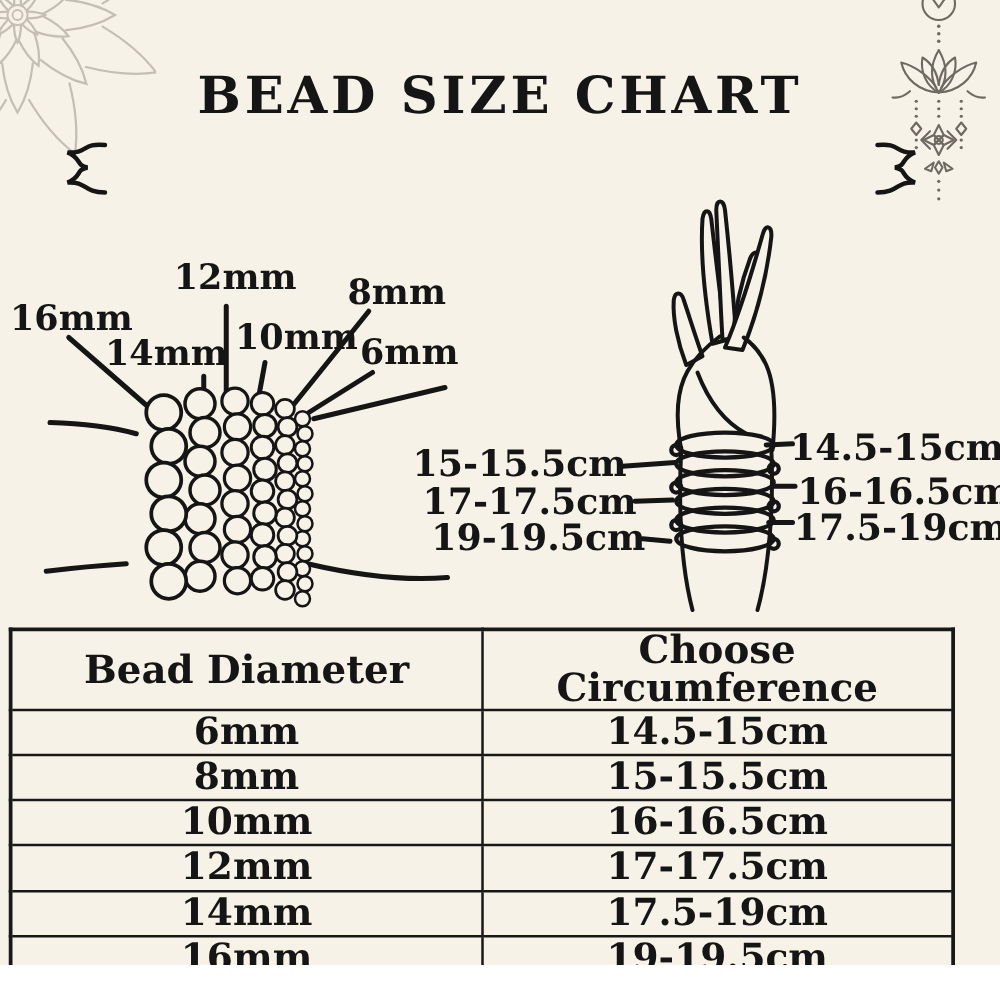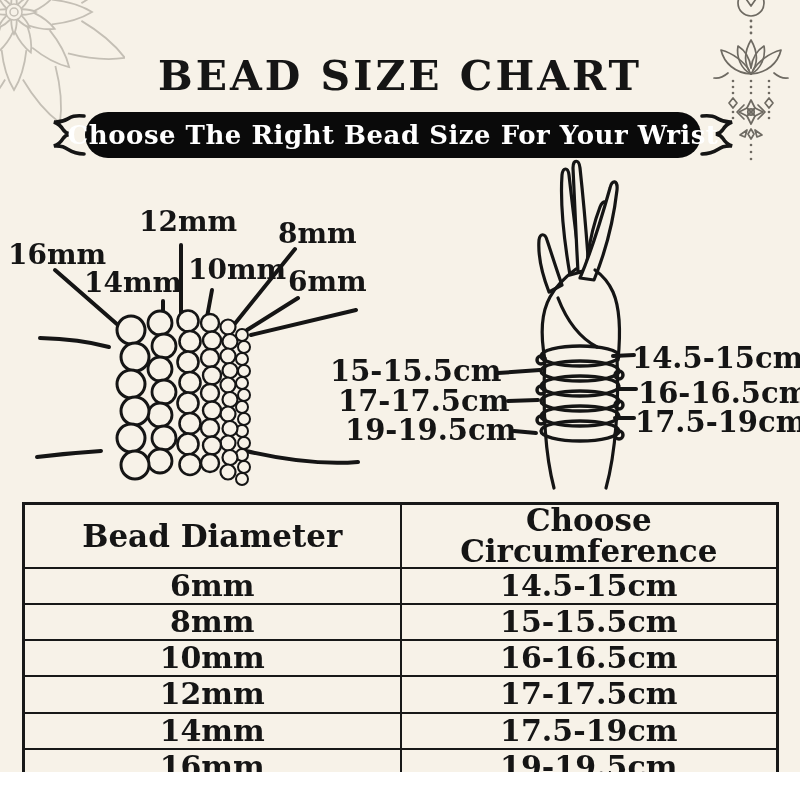--- a/index.html
+++ b/index.html
@@ -24,21 +24,21 @@
     color:#ffffff;font-size:26px;font-weight:bold;letter-spacing:0.5px;
     white-space:nowrap;
   }
   .bead-label{
     font-size:28px;font-weight:bold;line-height:1;white-space:nowrap;
   }
   .wrist-label{
     font-size:29px;font-weight:bold;line-height:1;white-space:nowrap;
   }
   #size-table{
-    position:absolute;left:22px;top:502px;width:757px;height:285px;
+    position:absolute;left:7px;top:502px;width:757px;height:285px;
     border-collapse:collapse;table-layout:fixed;
   }
   #size-table th,#size-table td{
     border:2px solid #181818;text-align:center;vertical-align:middle;
     font-weight:bold;padding:0;line-height:1;
   }
   #size-table th{font-size:31px;height:54px;}
   #size-table td{font-size:30px;}
   #size-table{border:3px solid #181818;}
   svg{display:block;}
@@ -134,23 +134,20 @@
         <circle cx="63" cy="152" r="1.3"></circle>
         <circle cx="63" cy="159" r="1.3"></circle>
     </g>
   </svg>
 
   <h1 id="page-title" class="abs">BEAD SIZE CHART</h1>
 
   <svg class="abs" style="left:40px;top:110px" width="46" height="52" viewBox="0 0 46 52" fill="none" stroke="#151515" stroke-width="3.6" stroke-linecap="round">
     <path d="M44,6 C26,4 30,13 14,12 C26,17 20,22 30,24 C20,26 26,31 14,36 C30,35 26,44 44,44"></path>
   </svg>
-  <div id="banner" class="abs">
-    <span class="banner-text">Choose The Right Bead Size For Your Wrist</span>
-  </div>
   <svg class="abs" style="left:700px;top:110px;transform:scaleX(-1)" width="46" height="52" viewBox="0 0 46 52" fill="none" stroke="#151515" stroke-width="3.6" stroke-linecap="round">
     <path d="M44,6 C26,4 30,13 14,12 C26,17 20,22 30,24 C20,26 26,31 14,36 C30,35 26,44 44,44"></path>
   </svg>
 
   <svg class="abs" style="left:0;top:195px" width="460" height="310" viewBox="0 0 460 310" fill="none" stroke="#151515" stroke-linecap="round">
     <g stroke-width="4">
       <path d="M55,75 L126,137"></path>
       <path d="M163,106 L163,128"></path>
       <path d="M181,50 L181,131"></path>
       <path d="M212,95 L205,133"></path>

